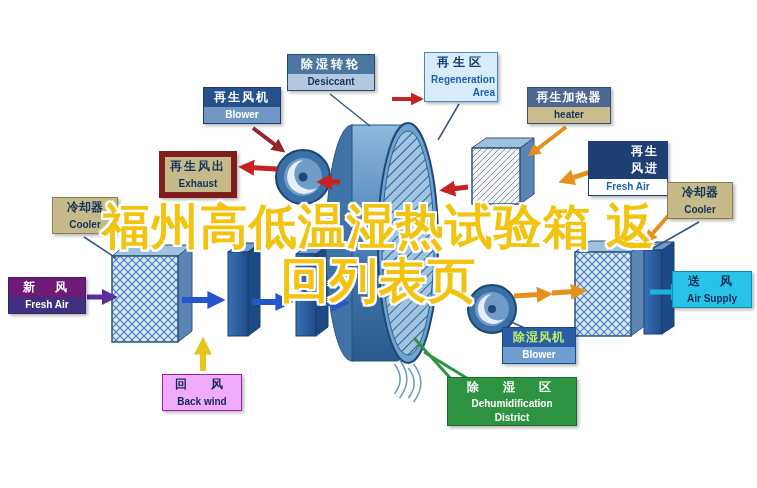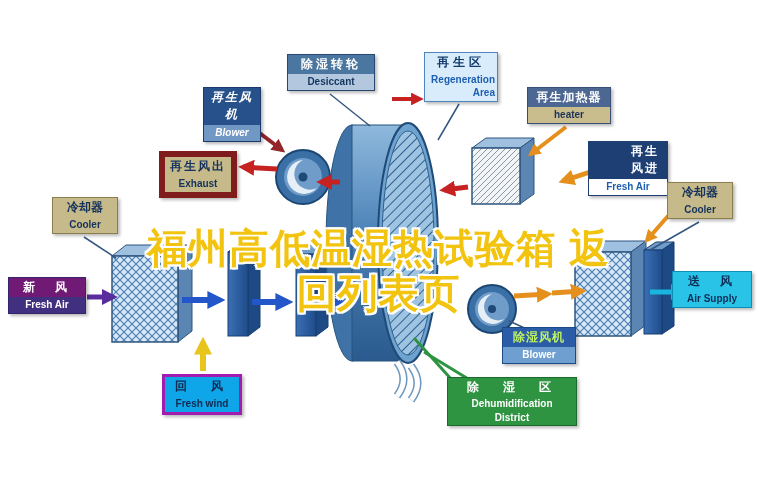--- a/index.html
+++ b/index.html
@@ -13,21 +13,21 @@
   .lbl .en { display:block; font-size:10px; line-height:1.3; padding:1px 2px 2px; }
 
   #l-desiccant { left:287px; top:54px; width:88px; border:1px solid #27496f; }
   #l-desiccant .zh { background:#4a769f; color:#fff; letter-spacing:3px; }
   #l-desiccant .en { background:#b3c8de; color:#14365f; }
 
   #l-regen-area { left:424px; top:52px; width:74px; background:#d9ecfb; border:1px solid #4f86c2; }
   #l-regen-area .zh { color:#103a6b; letter-spacing:4px; }
   #l-regen-area .en { color:#1d5fb0;text-align:right; }
 
-  #l-regen-blower { left:203px; top:87px; width:58px; border:1px solid #1c3a6b;font-style:italic; }
+  #l-regen-blower { left:203px; top:87px; width:78px; border:1px solid #1c3a6b; }
   #l-regen-blower .zh { background:#27518b; color:#fff; letter-spacing:2px; }
   #l-regen-blower .en { background:#7197c4; color:#fff; }
 
   #l-regen-heater { left:527px; top:87px; width:84px; border:1px solid #3a4f73; }
   #l-regen-heater .zh { background:#4d6793; color:#fff; letter-spacing:1px; }
   #l-regen-heater .en { background:#c9bd8e; color:#1c3358; }
 
   #l-exhaust { left:159px; top:151px; width:78px; background:#c6b98a; border:6px solid #7f1d1d; color:#14325c; }
   #l-exhaust .zh { letter-spacing:2px; }
 
@@ -38,36 +38,36 @@
   #l-cooler-left  { left:52px;  top:197px; width:66px; background:#c6b98a; border:1px solid #8a7f4c; color:#14325c; }
   #l-cooler-right { left:667px; top:182px; width:66px; background:#c6b98a; border:1px solid #8a7f4c; color:#14325c; }
 
   #l-fresh-air { left:8px; top:277px; width:78px; border:1px solid #33246b; }
   #l-fresh-air .zh { background:#701a75; color:#fff; letter-spacing:4px; }
   #l-fresh-air .en { background:#41307f; color:#fff; }
 
   #l-air-supply { left:672px; top:271px; width:80px; background:#2ac3e8; border:1px solid #0d8fb3; color:#0c2d55; }
   #l-air-supply .zh { letter-spacing:4px; }
 
-  #l-back-wind { left:162px; top:374px; width:80px; background:#0ea5e9; border:3px solid #a21caf; color:#12294f; }
+  #l-back-wind { left:162px; top:374px; width:80px; background:#f0abfc; border:1px solid #a21caf; color:#12294f; }
   #l-back-wind .zh { letter-spacing:6px; }
 
   #l-dehumid-blower { left:502px; top:327px; width:74px; border:1px solid #1c4a86; }
   #l-dehumid-blower .zh { background:#2a5ca8; color:#bef264; letter-spacing:1px; }
   #l-dehumid-blower .en { background:#6f9fd0; color:#fff; }
 
   #l-dehumid-district { left:447px; top:377px; width:130px; background:#2f9441; border:1px solid #1d6b2c; color:#fff; }
   #l-dehumid-district .zh { letter-spacing:6px; }
   #l-dehumid-district .en { padding:0 2px 1px; }
 
   .overlay-title { position:absolute; z-index:50; top:200px; left:0; width:100%;
-    text-align:center; font-size:40px; font-weight:bold; letter-spacing:1px;
+    text-align:center; font-size:48px; font-weight:bold; letter-spacing:1px;
     color:#f2c40f; line-height:1.12;
     text-shadow:-2px -2px 0 #fff, 2px -2px 0 #fff, -2px 2px 0 #fff, 2px 2px 0 #fff,
-                 0 -2px 0 #fff, 0 2px 0 #fff, -2px 0 0 #fff, 2px 0 0 #fff;margin-top:26px; }
+                 0 -2px 0 #fff, 0 2px 0 #fff, -2px 0 0 #fff, 2px 0 0 #fff; }
   .overlay-title div { display:block; }
 </style>
 </head>
 <body>
 
 <div class="stage">
 
   <svg class="diagram" width="757" height="488" viewBox="0 0 757 488">
     <defs>
       <pattern id="hatch" width="7" height="7" patternUnits="userSpaceOnUse" patternTransform="rotate(45)">
@@ -252,21 +252,21 @@
     <span class="en">Fresh Air</span>
   </div>
 
   <div class="lbl" id="l-air-supply">
     <span class="zh">送　风</span>
     <span class="en">Air Supply</span>
   </div>
 
   <div class="lbl" id="l-back-wind">
     <span class="zh">回　风</span>
-    <span class="en">Fresh wind</span>
+    <span class="en">Back wind</span>
   </div>
 
   <div class="lbl" id="l-dehumid-blower">
     <span class="zh">除湿风机</span>
     <span class="en">Blower</span>
   </div>
 
   <div class="lbl" id="l-dehumid-district">
     <span class="zh">除　湿　区</span>
     <span class="en">Dehumidification</span>

